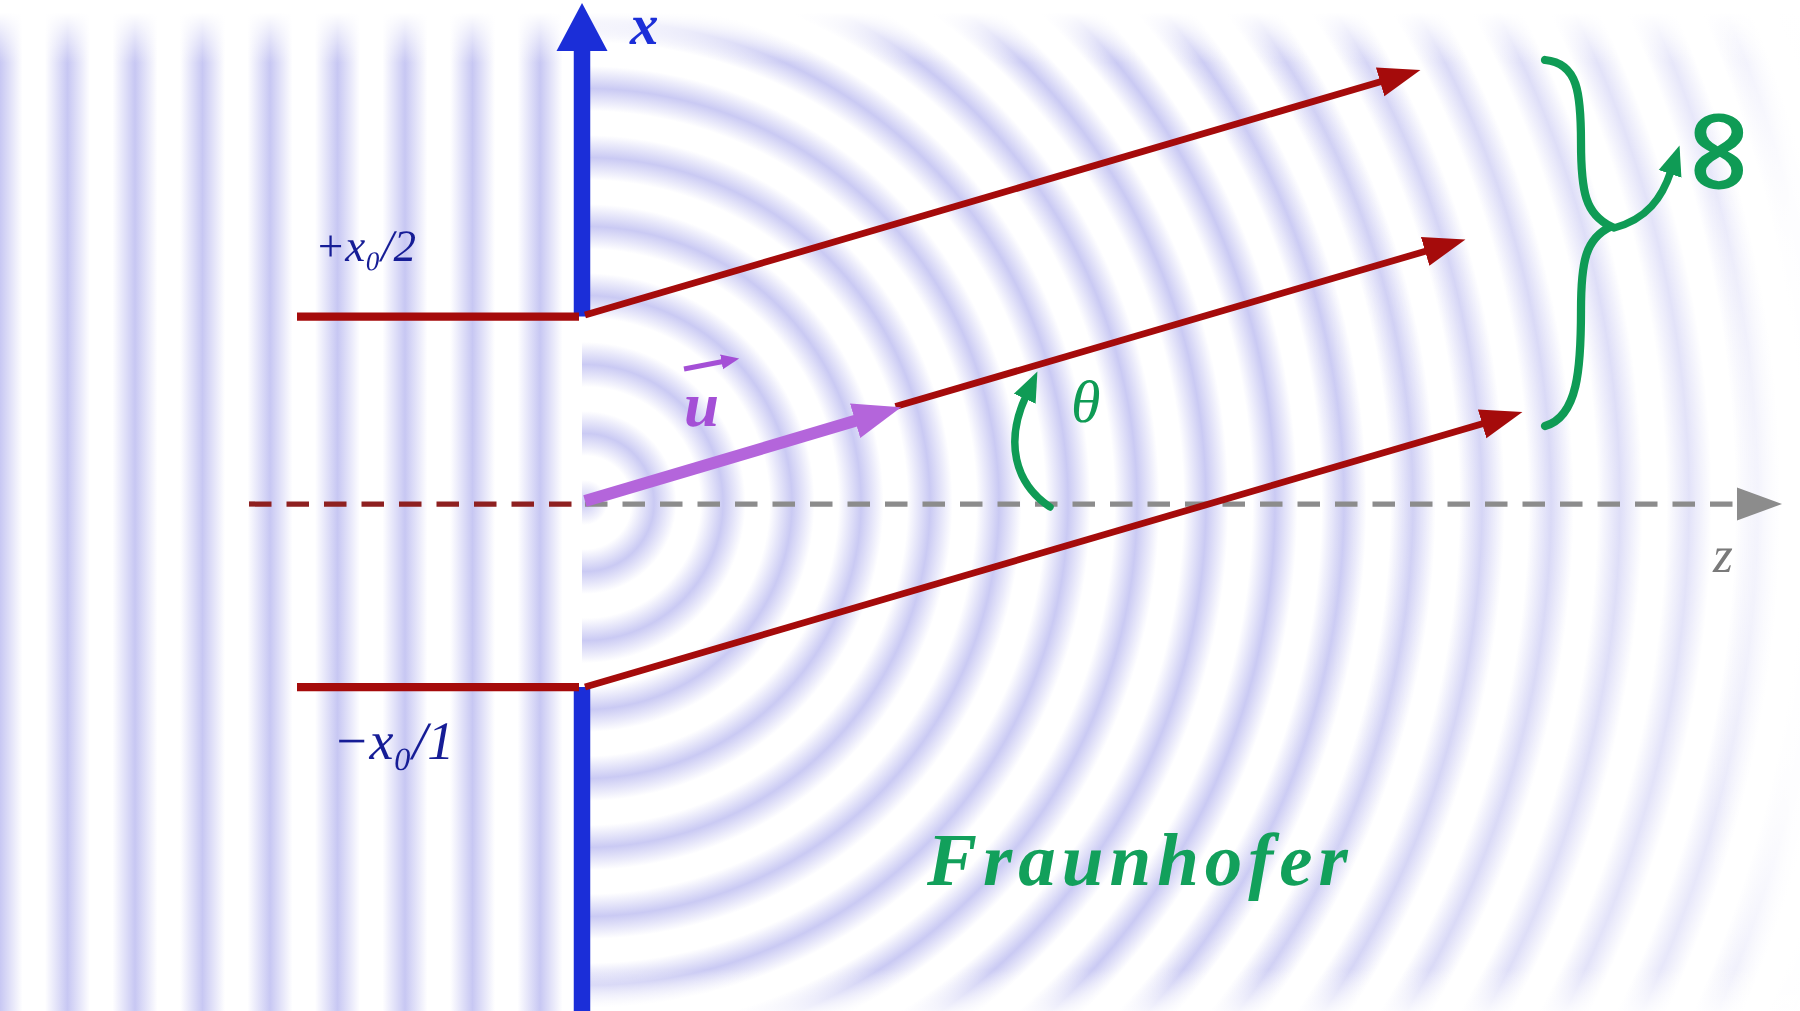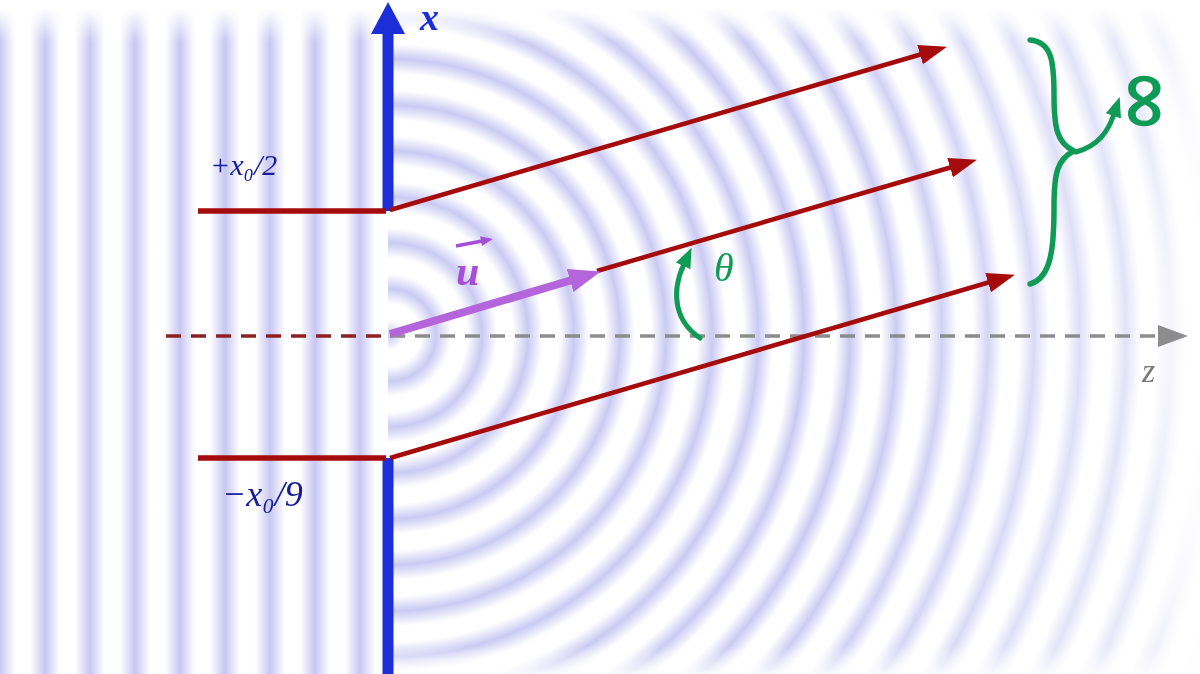--- a/index.html
+++ b/index.html
@@ -119,18 +119,19 @@
     <path d="M 1030 40 C 1052 42 1054 62 1054 95
              C 1054 128 1057 143 1074 151
              C 1057 159 1054 174 1054 207
              C 1054 245 1052 278 1030 284" fill="none" stroke="#0f9b55" stroke-width="5.5" stroke-linecap="round"></path>
     <path d="M 1076 152 C 1098 146 1108 132 1114 114" fill="none" stroke="#0f9b55" stroke-width="5" stroke-linecap="round" marker-end="url(#mGreen)"></path>
   </svg>
 
   <div class="lbl lbl-x">x</div>
   <div class="lbl lbl-z">z</div>
   <div class="lbl lbl-slit-top">+x₀/2</div>
-  <div class="lbl lbl-slit-bottom">−x₀/9</div>
+  <div class="lbl lbl-slit-bottom">−x₀/1</div>
   <div class="lbl lbl-u">u</div>
   <div class="lbl lbl-theta">θ</div>
   <div class="lbl lbl-inf">∞</div>
+  <div class="lbl lbl-title">Fraunhofer</div>
 
 </div>
 
 </body></html>

